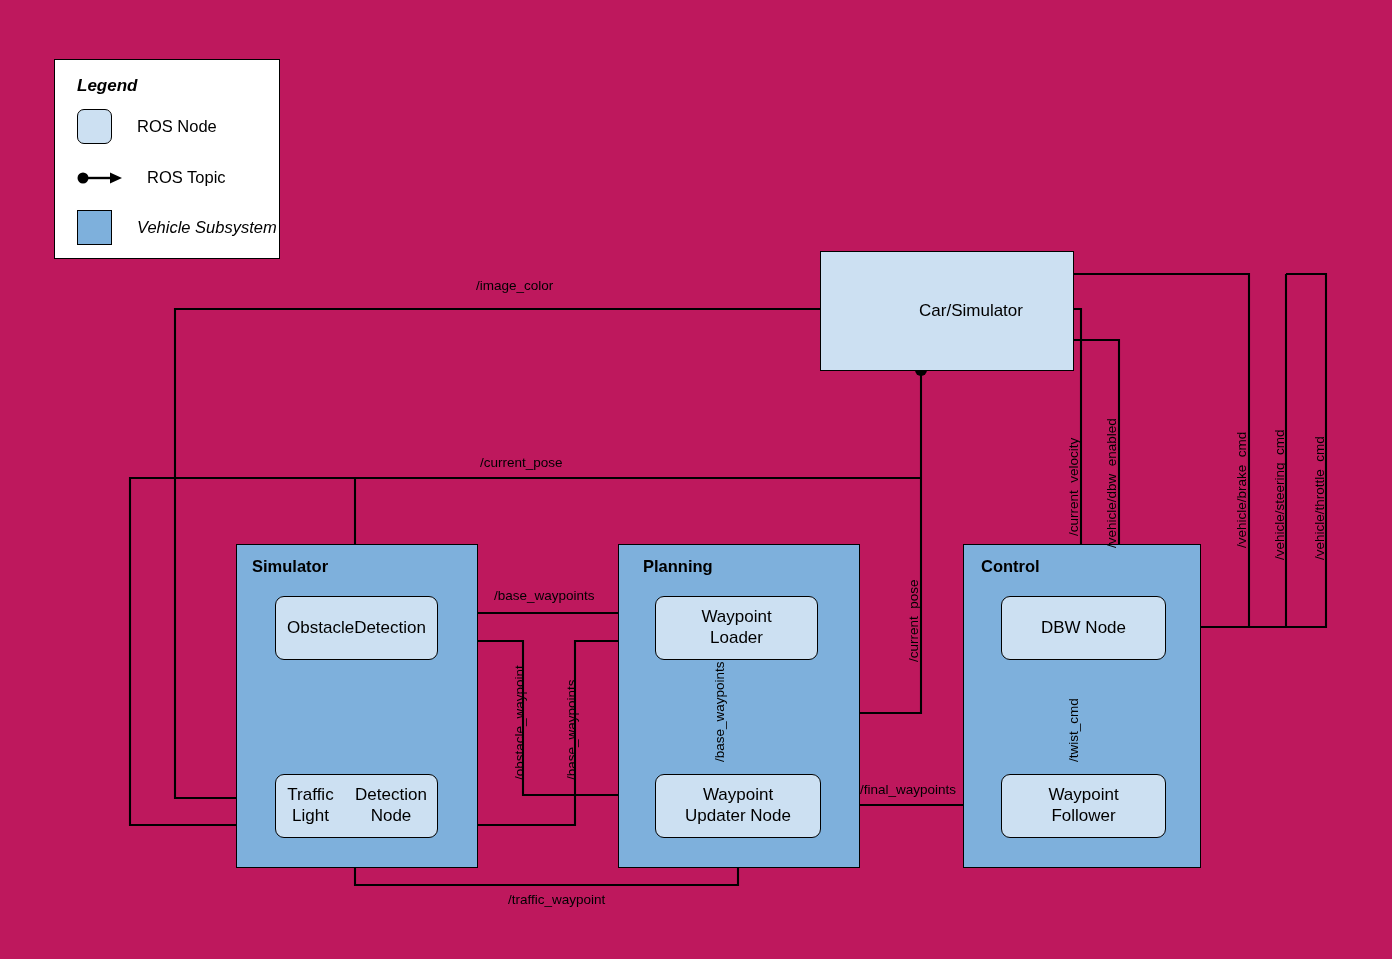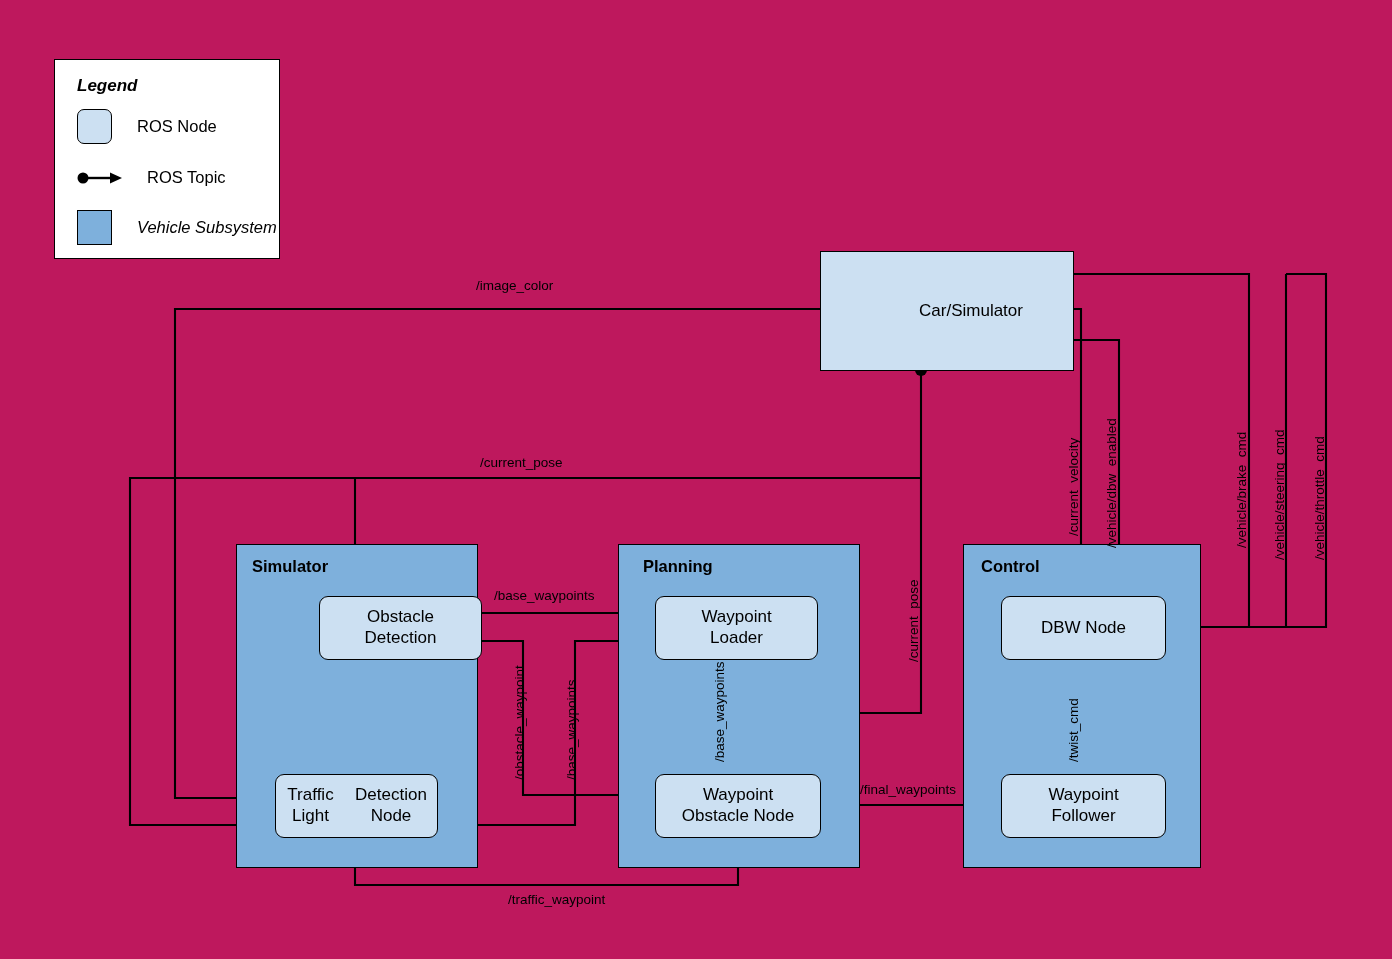--- a/index.html
+++ b/index.html
@@ -106,41 +106,41 @@
     </div>
   </div>
 
   <div class="plainbox" style="left:820px;top:251px;width:204px;height:118px;">
     <span>Car/Simulator</span>
   </div>
 
   <div class="subsys" style="left:236px;top:544px;width:240px;height:322px;"></div>
   <div class="subsys-title" style="left:252px;top:557px;">Simulator</div>
 
-  <div class="node" style="left:275px;top:596px;width:161px;height:62px;flex-direction:column;margin-left:44px;">
+  <div class="node" style="left:275px;top:596px;width:161px;height:62px;flex-direction:row;">
     <span>Obstacle</span>
     <span>Detection</span>
   </div>
 
   <div class="node" style="left:275px;top:774px;width:161px;height:62px;flex-direction:row;">
     <span>Traffic Light</span>
     <span>Detection Node</span>
   </div>
 
   <div class="subsys" style="left:618px;top:544px;width:240px;height:322px;"></div>
   <div class="subsys-title" style="left:643px;top:557px;">Planning</div>
 
   <div class="node" style="left:655px;top:596px;width:161px;height:62px;flex-direction:column;">
     <span>Waypoint</span>
     <span>Loader</span>
   </div>
 
   <div class="node" style="left:655px;top:774px;width:164px;height:62px;flex-direction:column;">
     <span>Waypoint</span>
-    <span>Obstacle Node</span>
+    <span>Updater Node</span>
   </div>
 
   <div class="subsys" style="left:963px;top:544px;width:236px;height:322px;"></div>
   <div class="subsys-title" style="left:981px;top:557px;">Control</div>
 
   <div class="node" style="left:1001px;top:596px;width:163px;height:62px;text-align:right;">
     <span>DBW Node</span>
   </div>
 
   <div class="node" style="left:1001px;top:774px;width:163px;height:62px;flex-direction:column;">

